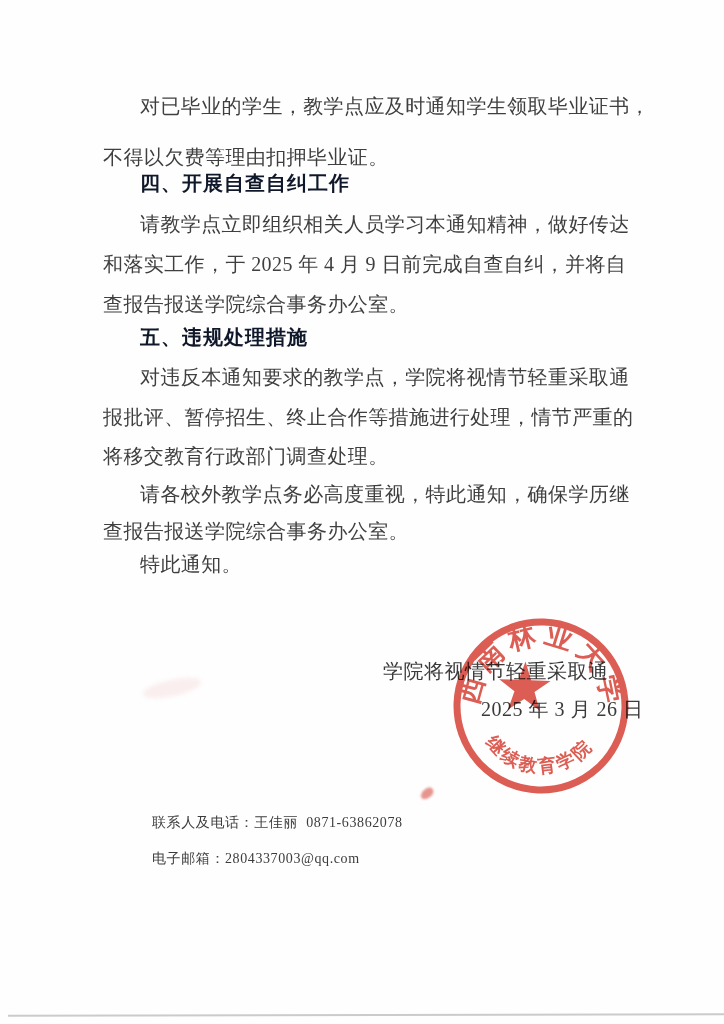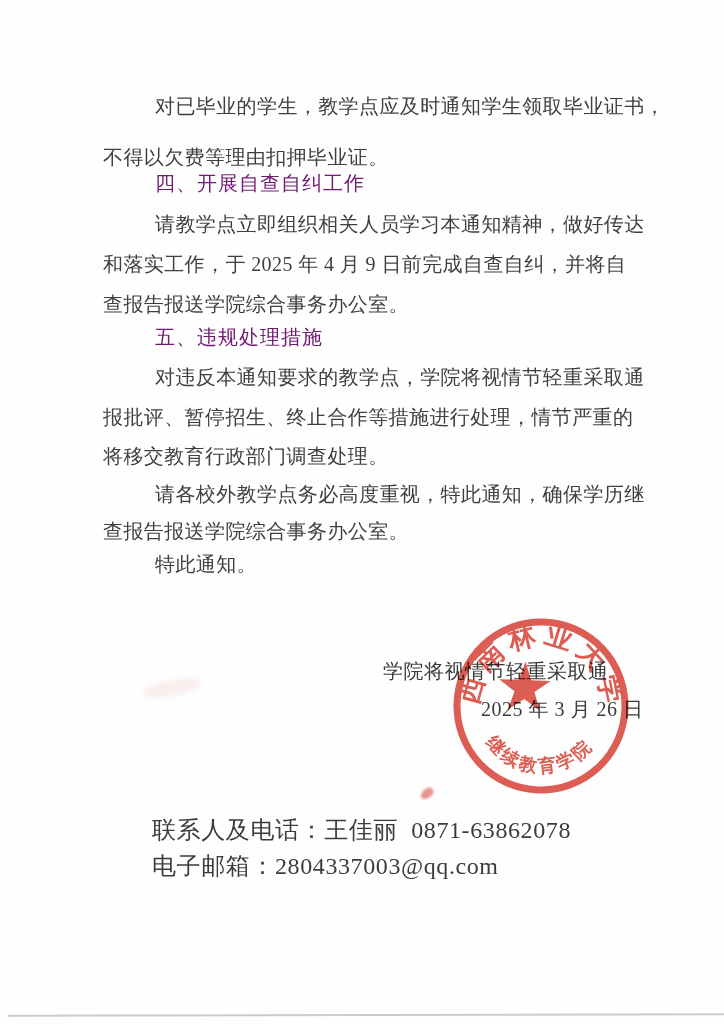--- a/index.html
+++ b/index.html
@@ -16,40 +16,40 @@
   }
   .line{
     position:absolute;
     left:103px;
     font-size:20px;
     line-height:26px;
     color:#3f3f3f;
     letter-spacing:0.4px;
     white-space:pre;
   }
-  .line.indent{left:155px;}
+  .line.indent{left:140px;}
   .line.heading{
     font-family:"Liberation Sans","DejaVu Sans",sans-serif;
-    font-weight:400;
-    color:#701a75;
+    font-weight:700;
+    color:#0f172a;
     letter-spacing:1px;
   }
   .sig{
     position:absolute;
     font-size:20px;
     color:#3a3a3a;
     letter-spacing:0.5px;
     white-space:pre;
   }
   .sig-org{top:658px;left:383px;}
   .sig-date{top:696px;left:481px;}
   .contact{
     position:absolute;
     left:152px;
-    font-size:24px;
+    font-size:14px;
     color:#3c3c3c;
     letter-spacing:0.6px;
     white-space:pre;
   }
   .contact.phone{top:814px;}
   .contact.email{top:850px;}
   .seal{
     position:absolute;
     left:441px;top:606px;
     width:200px;height:200px;

